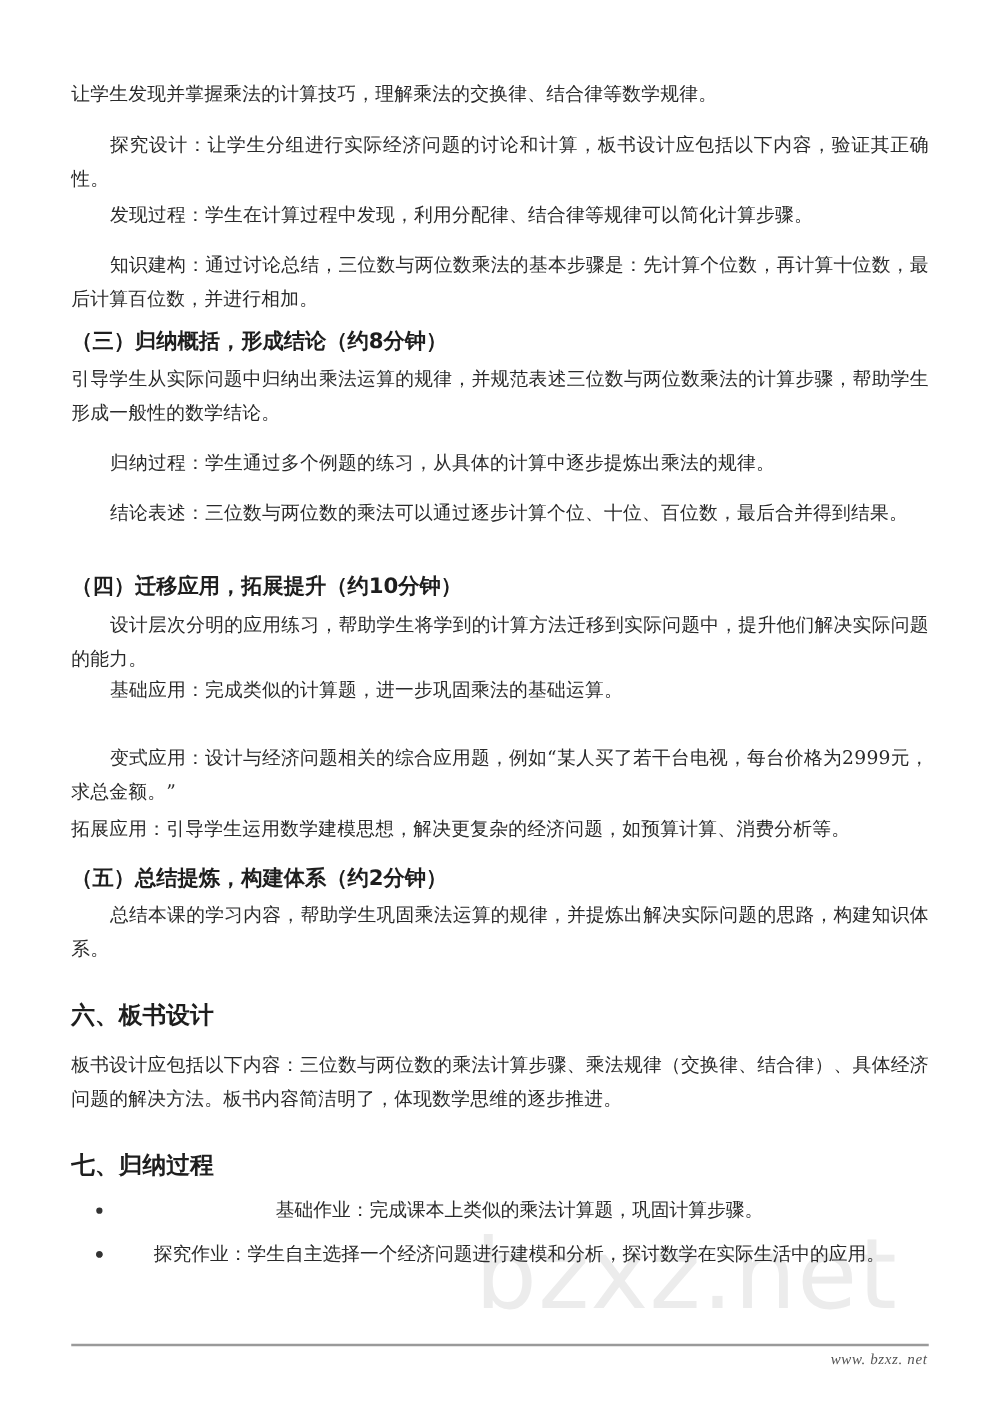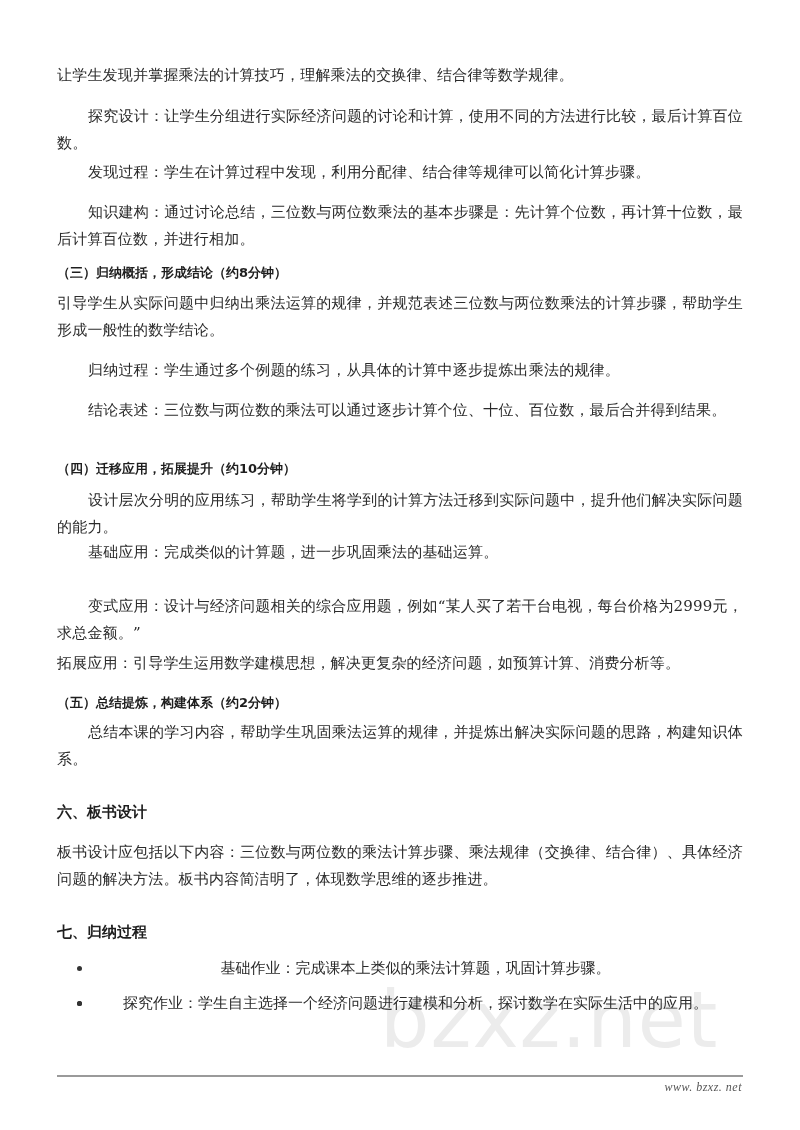--- a/index.html
+++ b/index.html
@@ -3,44 +3,44 @@
 <meta charset="utf-8">
 <style>
   html, body { margin: 0; padding: 0; background: #ffffff; }
   body { width: 800px; height: 1130px; position: relative; overflow: hidden;
          font-family: "DejaVu Serif", "Liberation Serif", serif; color: #222222; }
   .page { position: absolute; left: 57px; top: 0; width: 686px; }
   .p { position: absolute; left: 0; width: 686px; font-size: 15px; line-height: 27px;
        letter-spacing: 0.2px; margin: 0; color: #2a2a2a; text-align: justify; }
   .indent { text-indent: 31px; }
   .sub { position: absolute; left: 0; font-family: "DejaVu Sans", "Liberation Sans", sans-serif;
-         font-weight: bold; font-size: 13px; line-height: 20px; color: #1e1e1e; margin: 0; }
+         font-weight: bold; font-size: 17px; line-height: 20px; color: #1e1e1e; margin: 0; }
   .h2 { position: absolute; left: 0; font-family: "DejaVu Sans", "Liberation Sans", sans-serif;
-        font-weight: bold; font-size: 15px; line-height: 24px; color: #1e1e1e; margin: 0; }
+        font-weight: bold; font-size: 19px; line-height: 24px; color: #1e1e1e; margin: 0; }
   .bullets { position: absolute; left: 0; width: 686px; margin: 0; padding: 0; list-style: none; }
   .bullets li { position: relative; font-size: 15px; line-height: 20px; padding-left: 31px;
                 margin-bottom: 15px; color: #2a2a2a; text-align: center; }
   .bullets li .dot { position: absolute; left: 20px; top: 8px; width: 5px; height: 5px;
                      border-radius: 50%; background: #333; }
   .watermark { position: absolute; left: 380px; top: 985px; font-family: "DejaVu Sans", "Liberation Sans", sans-serif;
                font-weight: normal; font-size: 78px; line-height: 70px; color: #ececec; letter-spacing: 1px;
                z-index: 0; white-space: nowrap; }
   .content { position: relative; z-index: 1; }
   .footer-line { position: absolute; left: 57px; top: 1075px; width: 686px; height: 2px; background: #9a9a9a; }
   .footer-text { position: absolute; right: 58px; top: 1080px; font-family: Liberation Serif, serif;
                  font-style: italic; font-size: 12px; color: #555; letter-spacing: 0.5px; }
 </style>
 </head>
 <body>
 
 <div class="watermark">bzxz.net</div>
 
 <div class="page content">
   <p class="p" style="top:62px;">让学生发现并掌握乘法的计算技巧，理解乘法的交换律、结合律等数学规律。</p>
-  <p class="p indent" style="top:103px;">探究设计：让学生分组进行实际经济问题的讨论和计算，使用不同的方法进行比较，最后计算百位数。</p>
+  <p class="p indent" style="top:103px;">探究设计：让学生分组进行实际经济问题的讨论和计算，板书设计应包括以下内容，验证其正确性。</p>
   <p class="p indent" style="top:159px;">发现过程：学生在计算过程中发现，利用分配律、结合律等规律可以简化计算步骤。</p>
   <p class="p indent" style="top:199px;">知识建构：通过讨论总结，三位数与两位数乘法的基本步骤是：先计算个位数，再计算十位数，最后计算百位数，并进行相加。</p>
 
   <h3 class="sub" style="top:263px;">（三）归纳概括，形成结论（约8分钟）</h3>
   <p class="p" style="top:290px;">引导学生从实际问题中归纳出乘法运算的规律，并规范表述三位数与两位数乘法的计算步骤，帮助学生形成一般性的数学结论。</p>
   <p class="p indent" style="top:357px;">归纳过程：学生通过多个例题的练习，从具体的计算中逐步提炼出乘法的规律。</p>
   <p class="p indent" style="top:397px;">结论表述：三位数与两位数的乘法可以通过逐步计算个位、十位、百位数，最后合并得到结果。</p>
 
   <h3 class="sub" style="top:459px;">（四）迁移应用，拓展提升（约10分钟）</h3>
   <p class="p indent" style="top:487px;">设计层次分明的应用练习，帮助学生将学到的计算方法迁移到实际问题中，提升他们解决实际问题的能力。</p>

